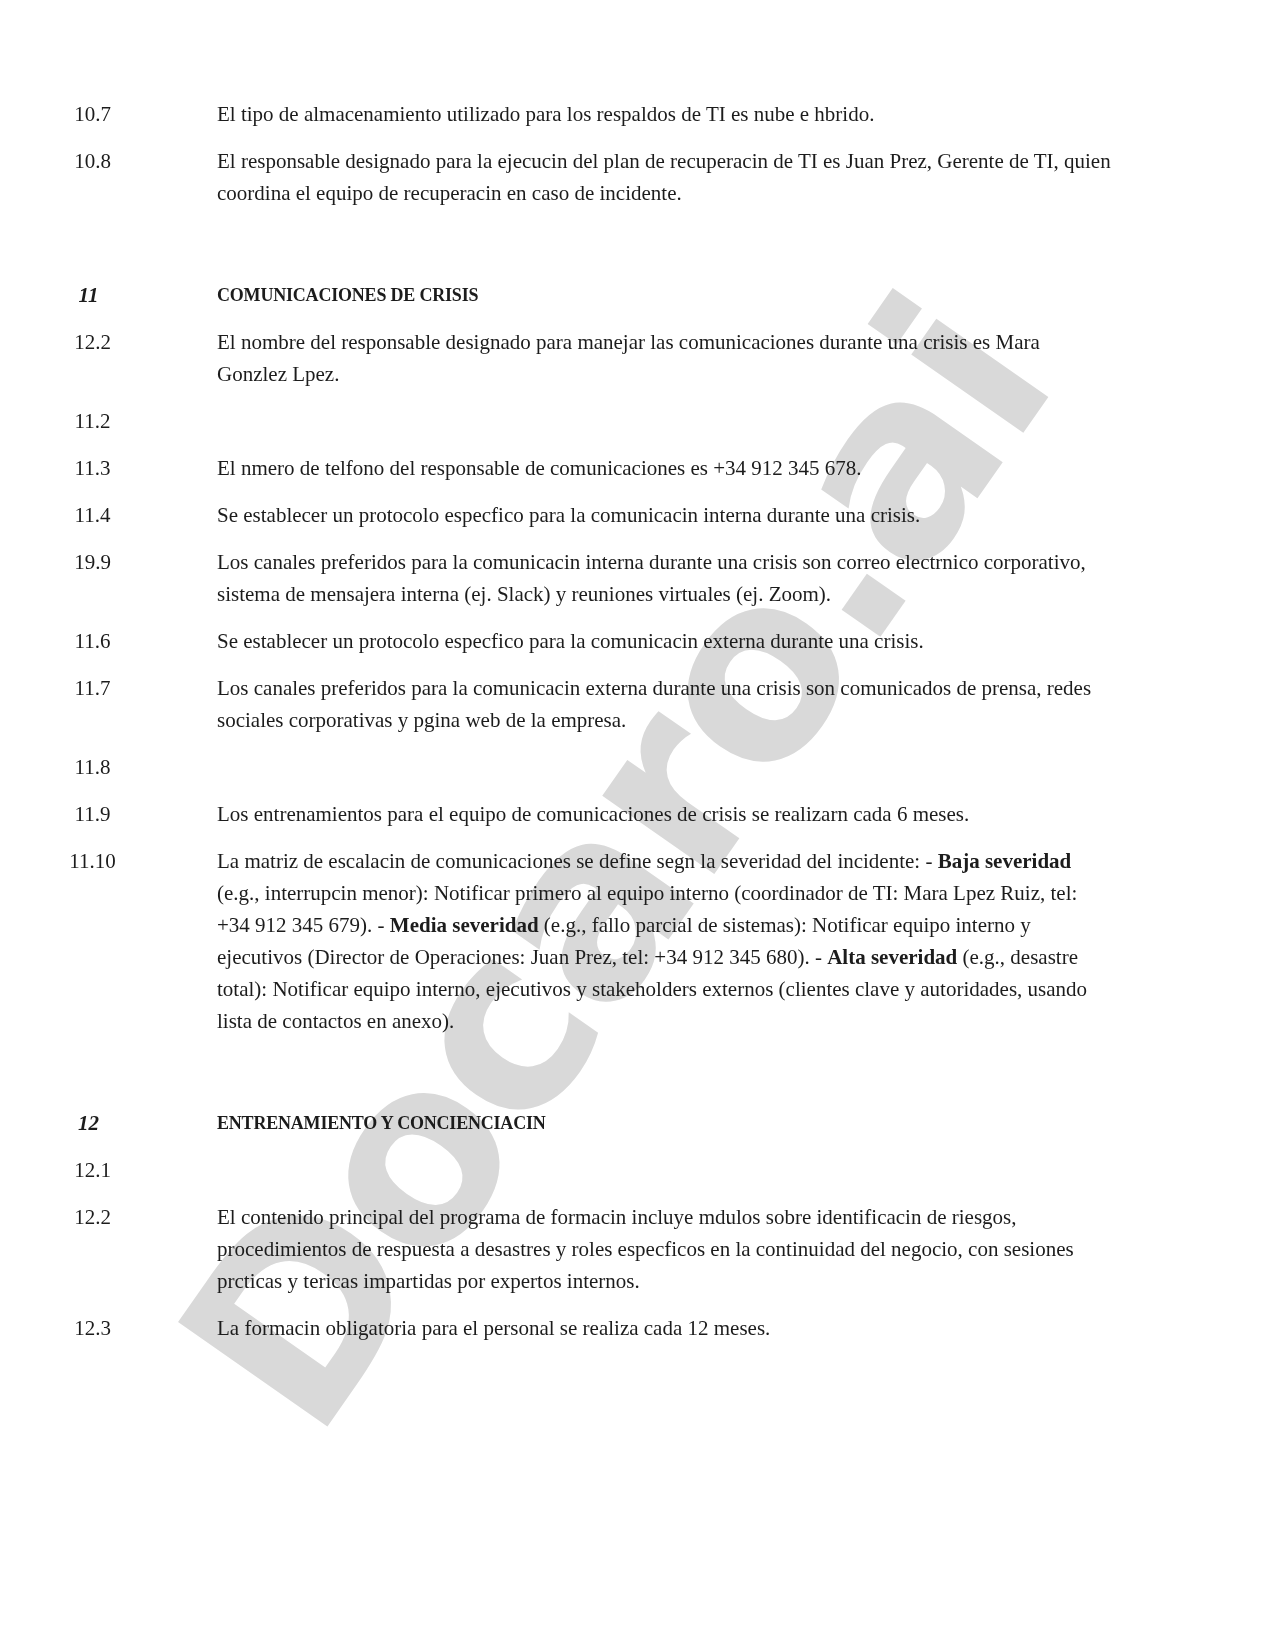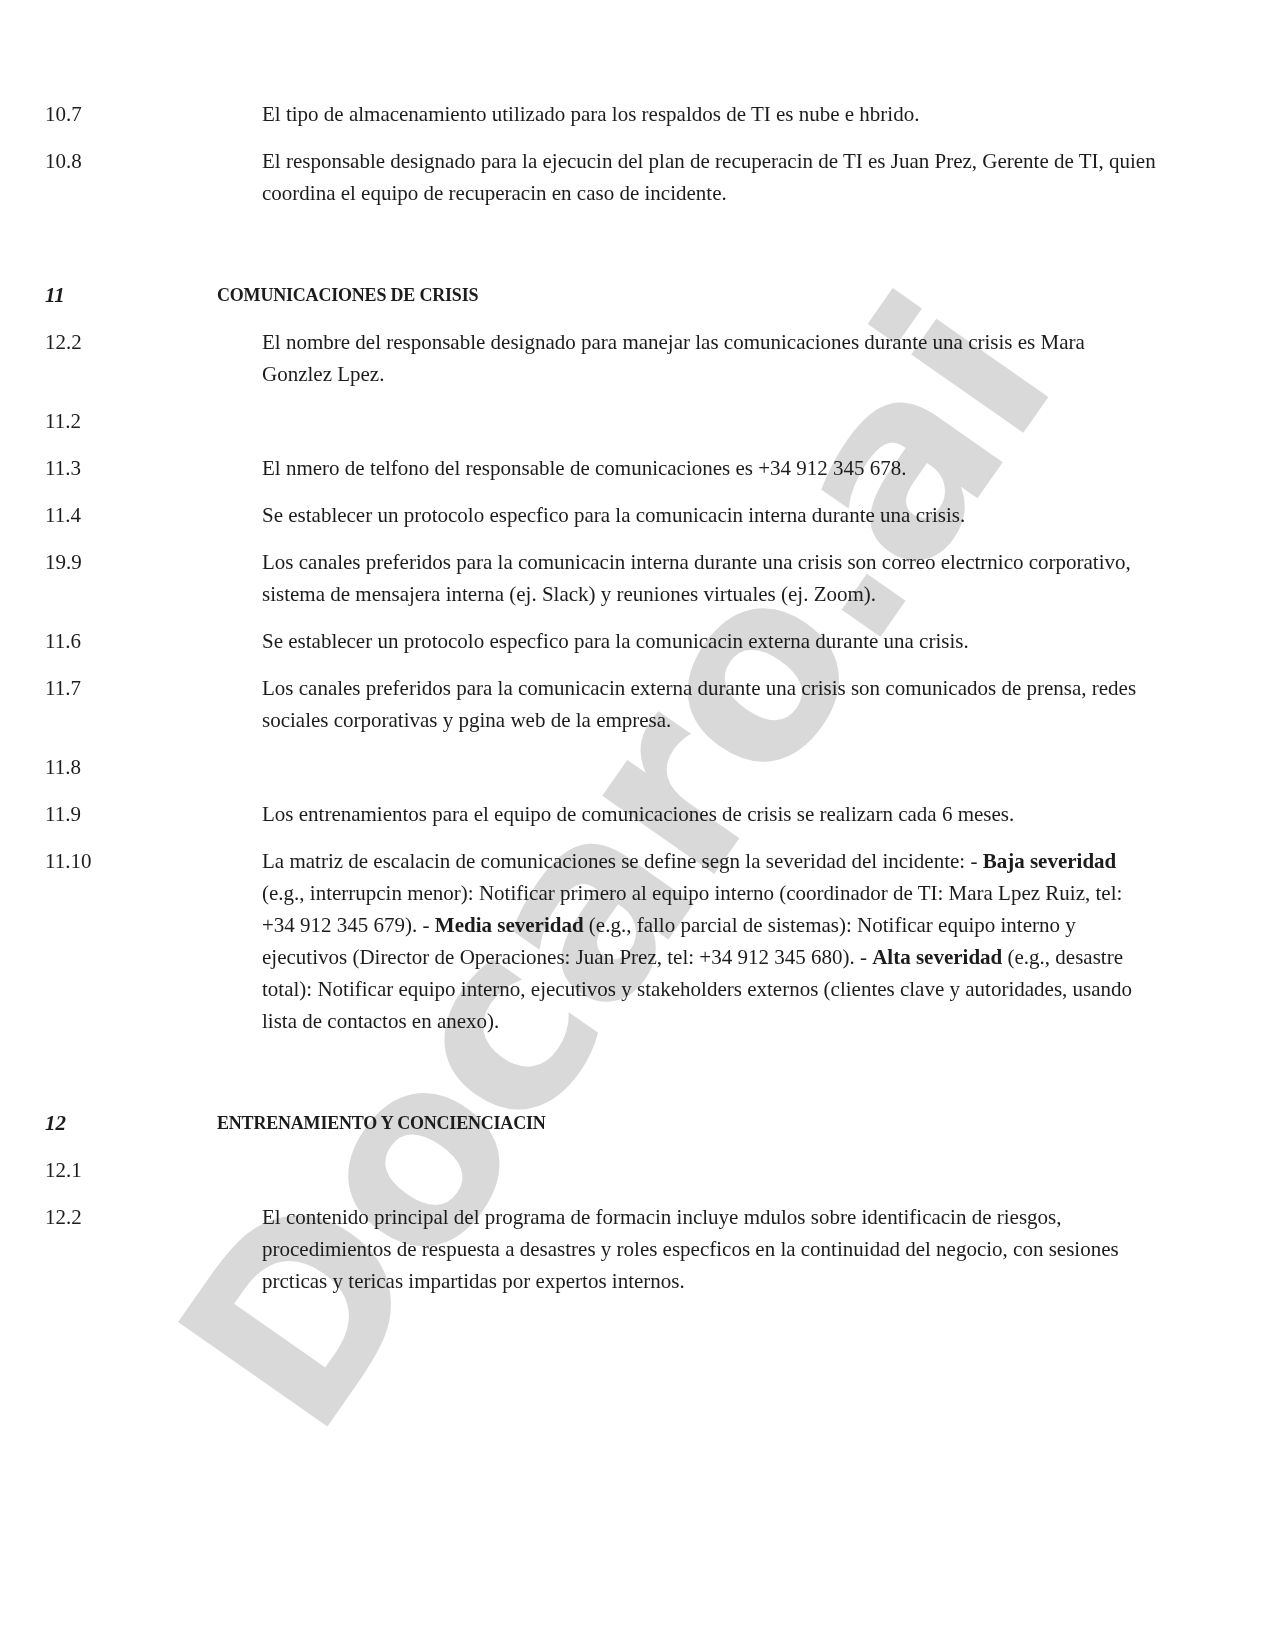--- a/index.html
+++ b/index.html
@@ -38,22 +38,21 @@
     line-height: 32px;
   }
   .row {
     display: flex;
     align-items: flex-start;
     margin-bottom: 15px;
   }
   .num {
     width: 185px;
     flex: 0 0 185px;
-    text-align: left;
-    padding-left: 45px;
+    text-align: center;
   }
   .txt {
     margin-left: 32px;
     width: 895px;
     flex: 0 0 895px;
     text-align: left;
   }
   .row.heading {
     margin-top: 70px;
     font-weight: 700;
@@ -130,14 +129,18 @@
         <div class="num">12</div>
         <div class="txt"><strong>ENTRENAMIENTO Y CONCIENCIACIN</strong></div>
       </div>
       <div class="row item">
         <div class="num">12.1</div>
       </div>
       <div class="row item">
         <div class="num">12.2</div>
         <div class="txt"><span>El contenido principal del programa de formacin incluye mdulos sobre identificacin de riesgos, procedimientos de respuesta a desastres y roles especficos en la continuidad del negocio, con sesiones prcticas y tericas impartidas por expertos internos.</span></div>
       </div>
+      <div class="row item">
+        <div class="num">12.3</div>
+        <div class="txt"><span>La formacin obligatoria para el personal se realiza cada 12 meses.</span></div>
+      </div>
     </main>
 </div>
 
 </body></html>

